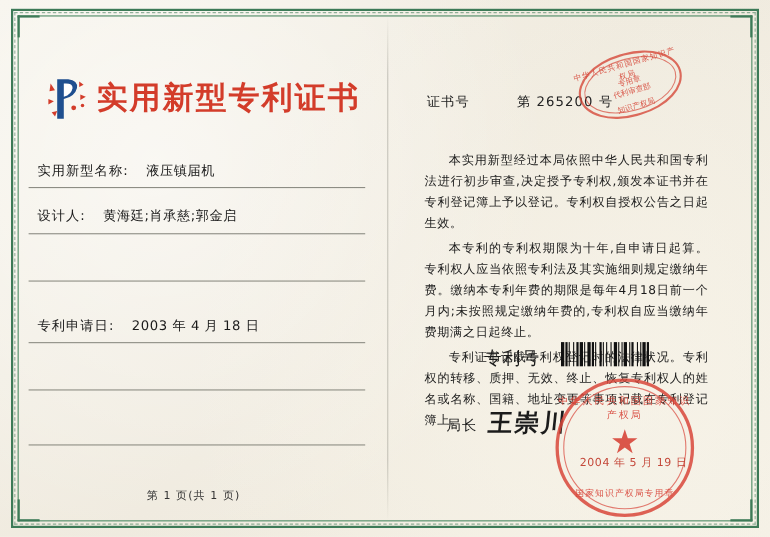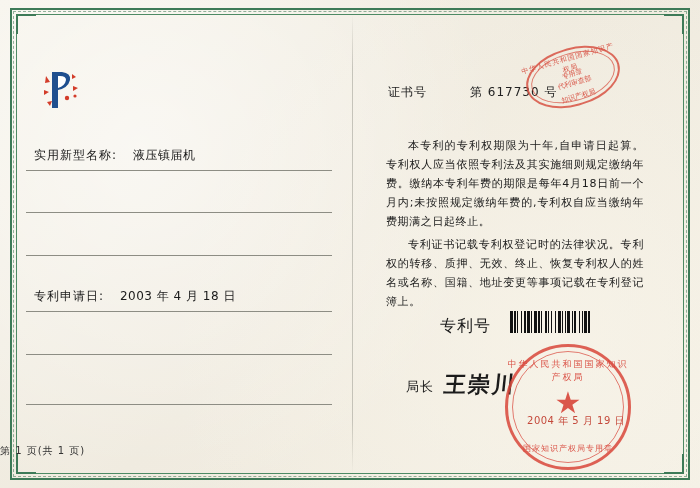--- a/index.html
+++ b/index.html
@@ -178,20 +178,21 @@
   .r3 { top: 255px; }
   .r4 { top: 311px; }
   .r5 { top: 354px; }
   .r6 { top: 404px; }
 
   .page-foot {
     position: absolute;
     left: 0;
     top: 444px;
     width: 352px;
+    text-align: center;
     font-size: 10px;
     color: #333;
     letter-spacing: 1px;
   }
 
   
   .body-text {
     position: absolute;
     left: 386px;
     top: 136px;
@@ -349,58 +350,64 @@
       <path d="M4 8 L8 14 L3 15 Z" fill="#d33c2a"></path>
       <path d="M2 22 L7 24 L2 27 Z" fill="#d33c2a"></path>
       <path d="M5 34 L10 33 L8 38 Z" fill="#d33c2a"></path>
       <path d="M30 6 L34 9 L30 11 Z" fill="#d33c2a"></path>
       <path d="M31 18 L36 20 L31 23 Z" fill="#d33c2a"></path>
       <circle cx="25" cy="30" r="2.2" fill="#d33c2a"></circle>
       <circle cx="33" cy="28" r="1.6" fill="#d33c2a"></circle>
     </svg>
   </div>
 
+  <div class="title">实用新型专利证书</div>
 
   <div class="cert-no-label">证书号</div>
-  <div class="cert-no-value">第 617730 号</div>
+  <div class="cert-no-value">第 265200 号</div>
 
   <div class="stamp-top">
     <div class="ring"></div>
     <div class="ring2"></div>
     <div class="arc-text">中华人民共和国国家知识产权局</div>
     <div class="mid-text">
       <div>专用章</div>
       <div>代利审查部</div>
     </div>
     <div class="bot-text">知识产权局</div>
   </div>
 
   <div class="field f1">
     <span class="label">实用新型名称:</span>
     <span class="value">液压镇届机</span>
   </div>
   <div class="rule r1"></div>
 
+  <div class="field f2">
+    <span class="label">设计人:</span>
+    <span class="value">黄海廷;肖承慈;郭金启</span>
+  </div>
   <div class="rule r2"></div>
 
   <div class="rule r3"></div>
 
   <div class="field f4">
     <span class="label">专利申请日:</span>
     <span class="value">2003 年 4 月 18 日</span>
   </div>
   <div class="rule r4"></div>
 
   <div class="rule r5"></div>
 
   <div class="rule r6"></div>
 
   <div class="page-foot">第 1 页(共 1 页)</div>
 
   <div class="body-text">
+    <p>本实用新型经过本局依照中华人民共和国专利法进行初步审查,决定授予专利权,颁发本证书并在专利登记簿上予以登记。专利权自授权公告之日起生效。</p>
     <p>本专利的专利权期限为十年,自申请日起算。专利权人应当依照专利法及其实施细则规定缴纳年费。缴纳本专利年费的期限是每年4月18日前一个月内;未按照规定缴纳年费的,专利权自应当缴纳年费期满之日起终止。</p>
     <p>专利证书记载专利权登记时的法律状况。专利权的转移、质押、无效、终止、恢复专利权人的姓名或名称、国籍、地址变更等事项记载在专利登记簿上。</p>
   </div>
 
   <div class="patent-no-label">专利号</div>
   <div class="barcode">
       <i style="width: 3px; background: rgb(17, 17, 17);"></i>
       <i style="width: 1px; background: transparent;"></i>
       <i style="width: 2px; background: rgb(17, 17, 17);"></i>
       <i style="width: 1px; background: transparent;"></i>

